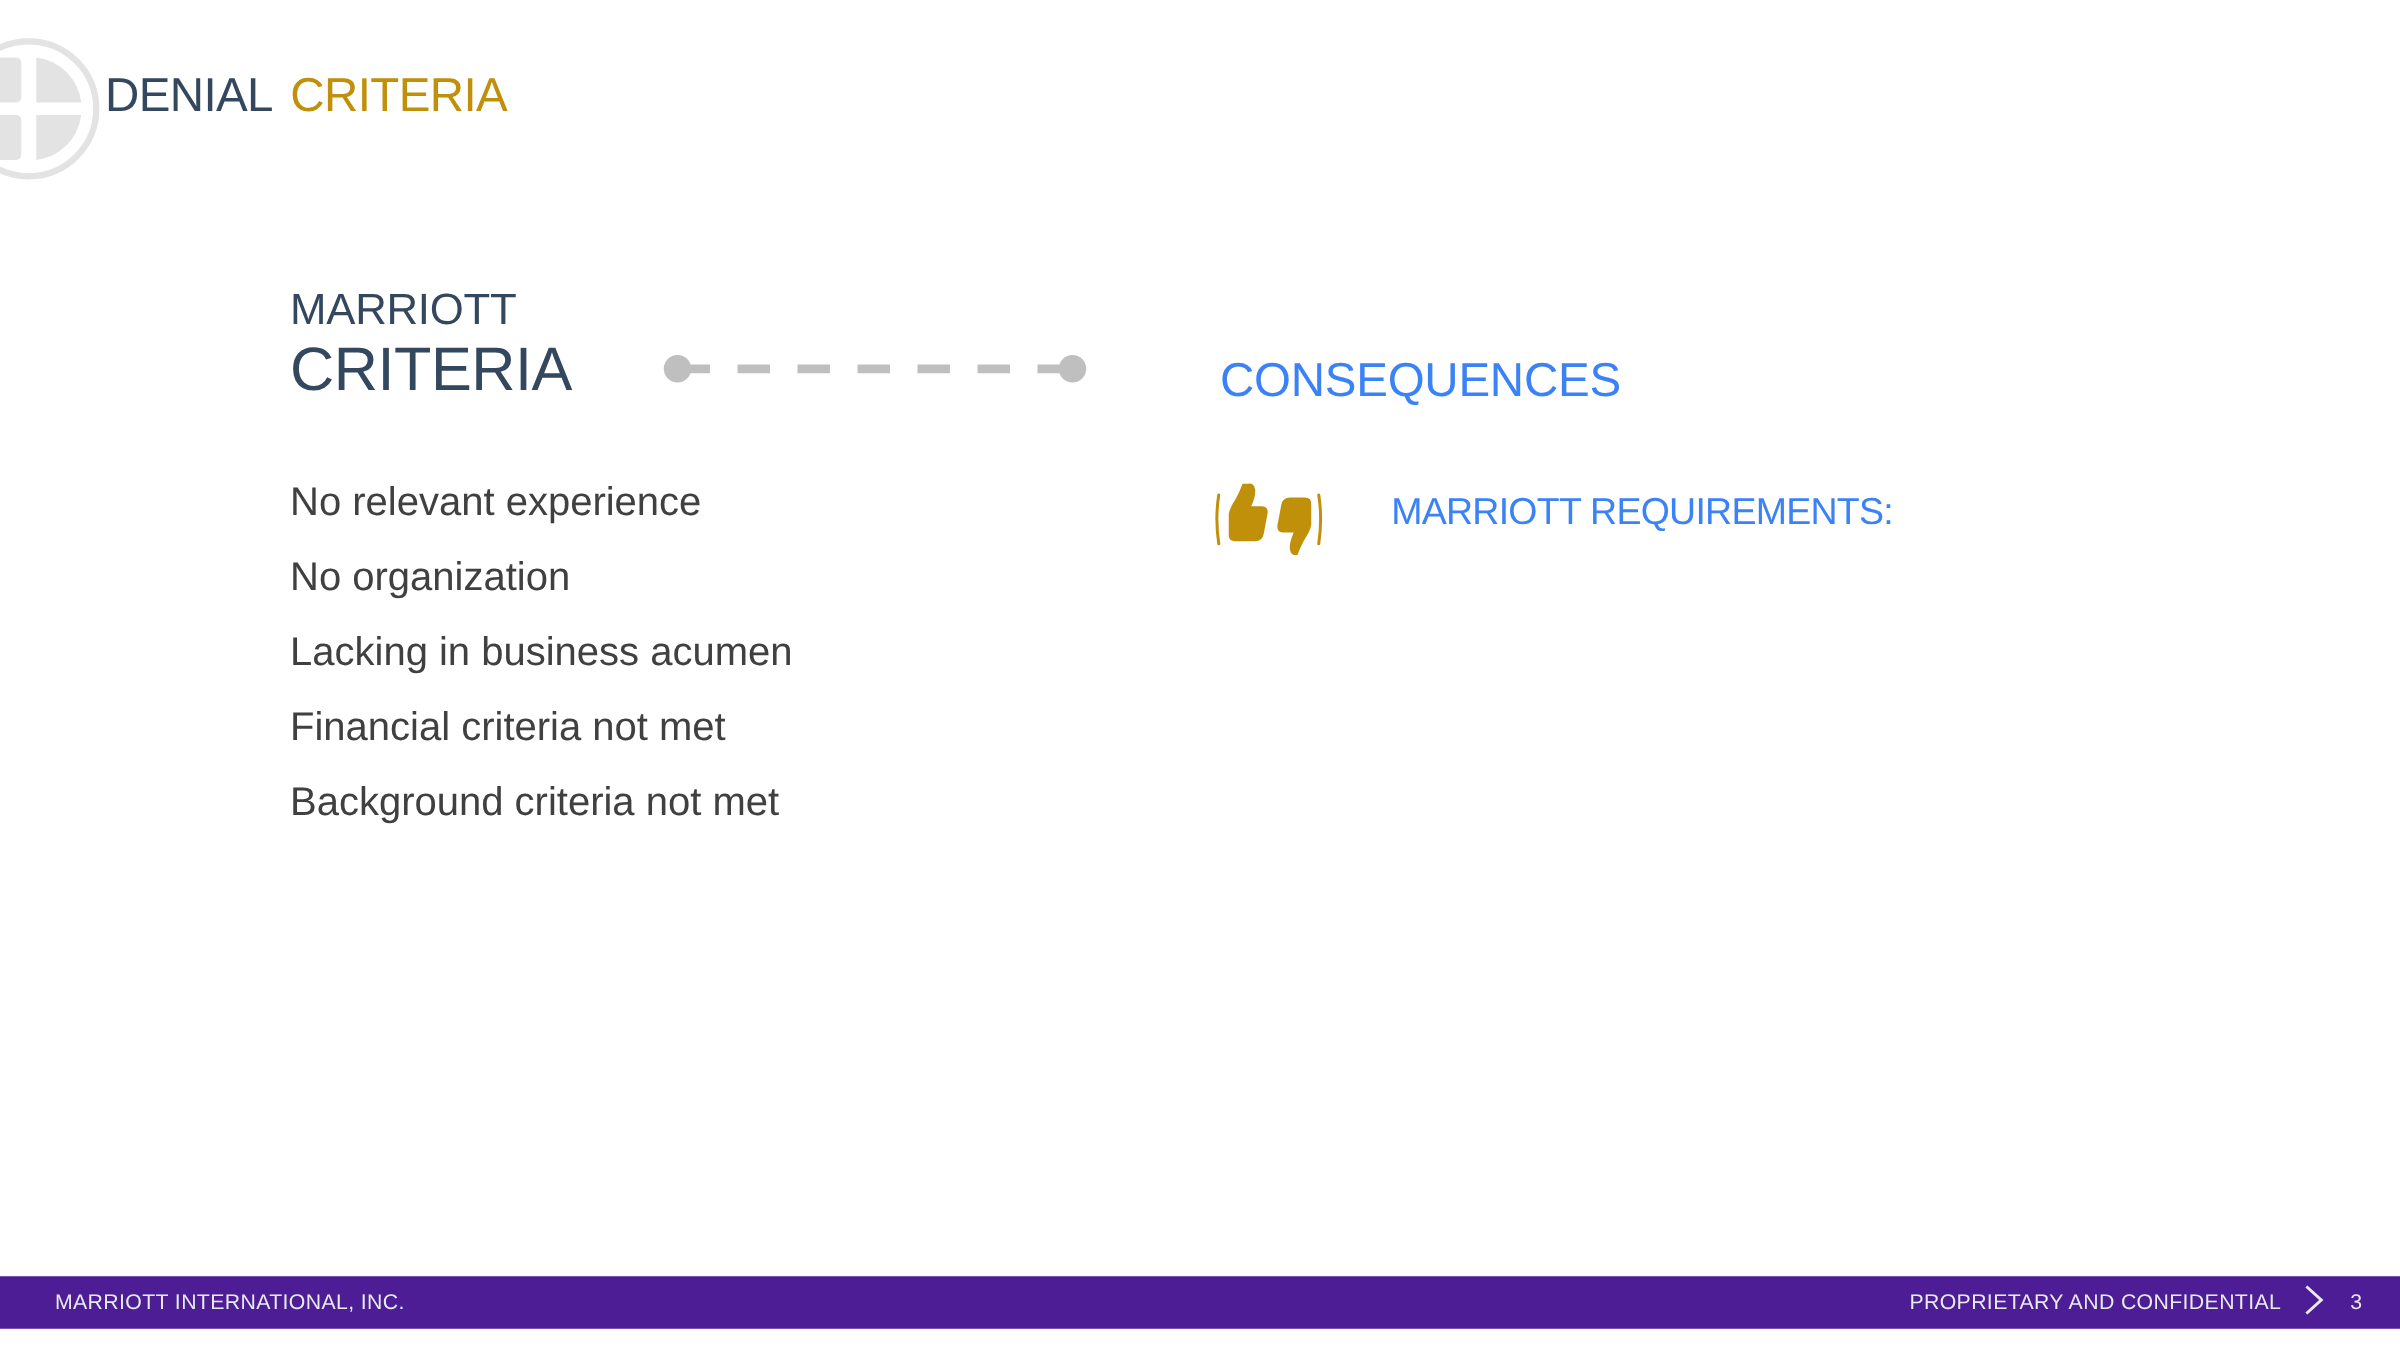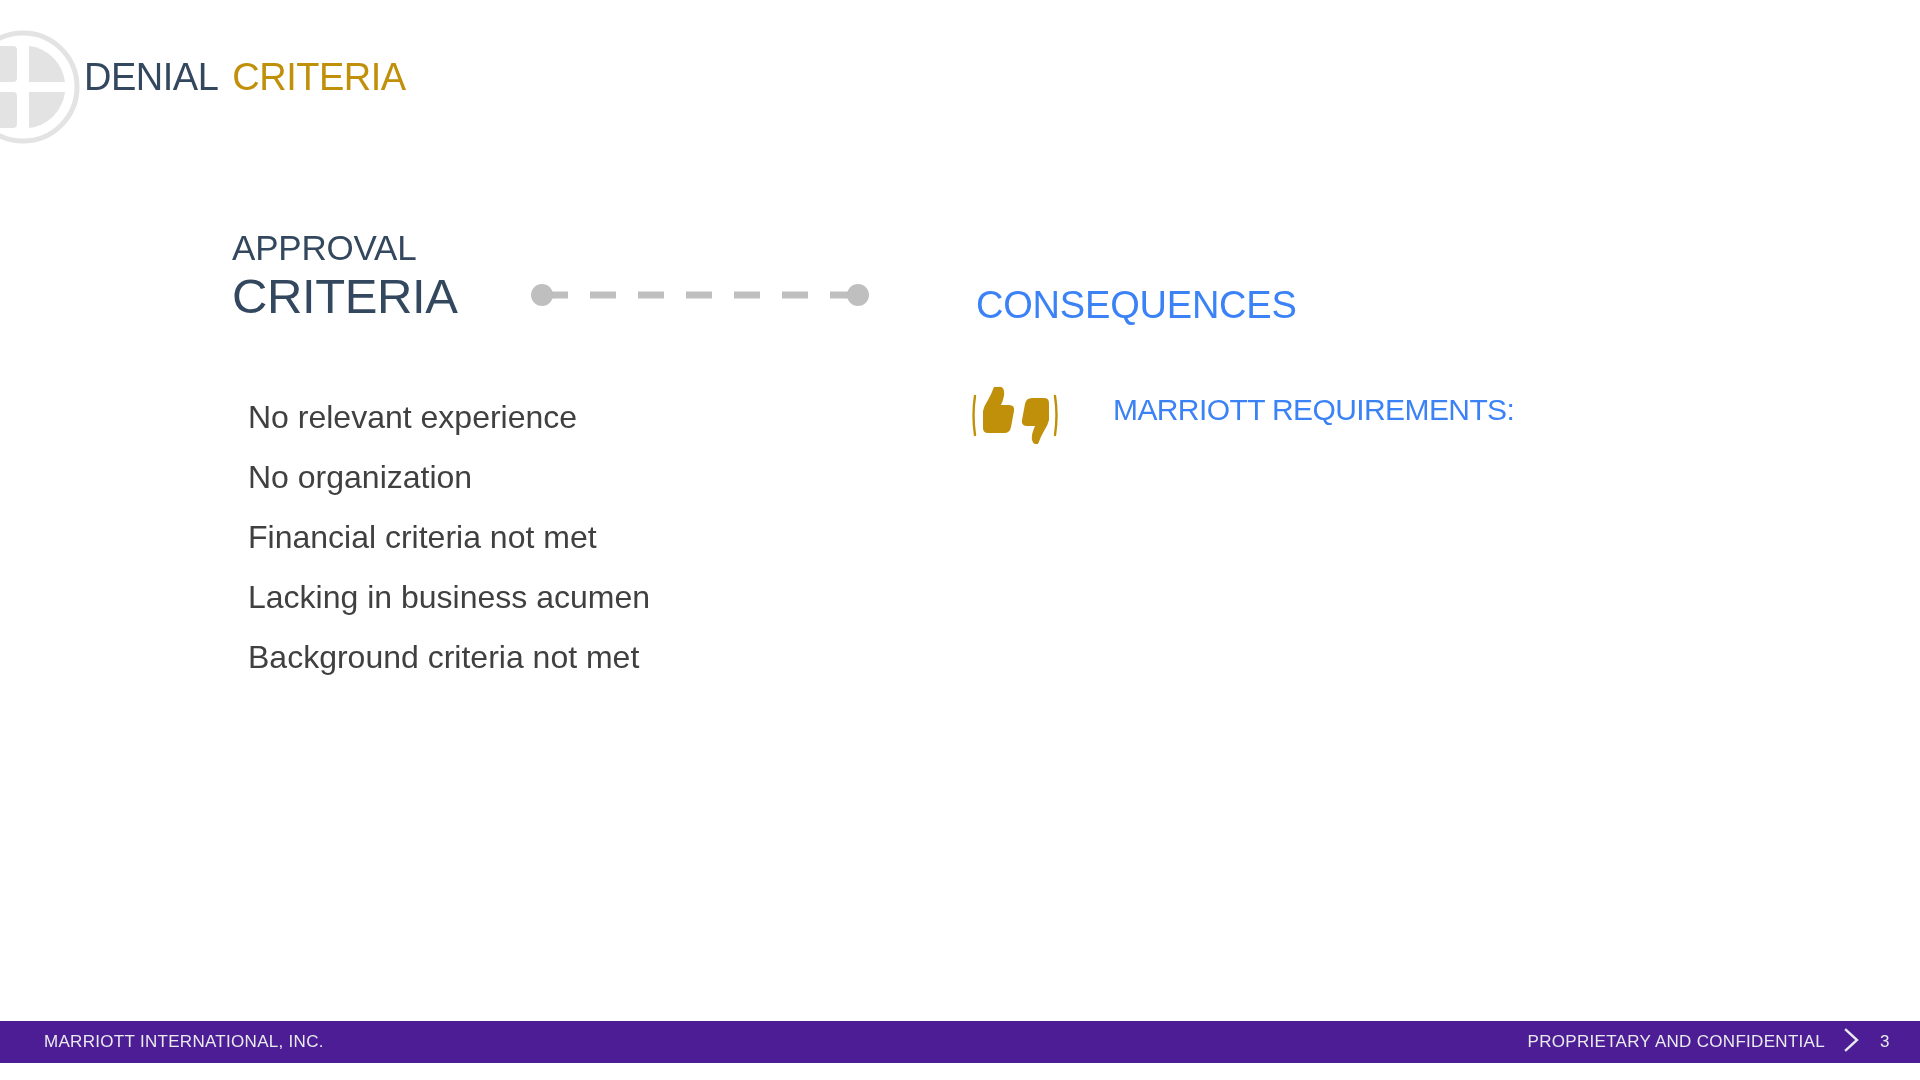--- a/index.html
+++ b/index.html
@@ -62,21 +62,21 @@
     line-height: 1.12;
     letter-spacing: -0.4px;
   }
 
   #criteria-list {
     position: absolute;
     left: 232px;
     top: 385px;
     width: 620px;
     list-style: none;
-    margin: 16px;
+    margin: 0;
     padding: 0;
   }
   #criteria-list li {
     font-size: 32px;
     color: #404040;
     line-height: 1.0;
     margin-bottom: 28px;
     white-space: nowrap;
   }
 
@@ -176,37 +176,37 @@
       <rect x="17" y="64" width="36" height="36" rx="4" fill="#e3e3e3"></rect>
       <path d="M65 64 L101 64 a41 41 0 0 1 -36 36 Z" fill="#e3e3e3"></path>
     </svg>
   </div>
 
   <div id="slide-title">
     <span class="t-main">DENIAL</span><span class="t-accent">CRITERIA</span>
   </div>
 
   <div id="approval-block">
-    <div class="eyebrow">APPROVAL</div>
+    <div class="eyebrow">MARRIOTT</div>
     <div class="headline">CRITERIA</div>
   </div>
 
   <div id="dashed-connector">
     <svg width="340" height="34" viewBox="0 0 340 34">
       <line x1="12" y1="17" x2="328" y2="17" stroke="#bfbfbf" stroke-width="7" stroke-dasharray="26 22" stroke-linecap="butt"></line>
       <circle cx="12" cy="17" r="11" fill="#bfbfbf"></circle>
       <circle cx="328" cy="17" r="11" fill="#bfbfbf"></circle>
     </svg>
   </div>
 
   <ul id="criteria-list">
     <li>No relevant experience</li>
     <li>No organization</li>
+    <li>Lacking in business acumen</li>
     <li>Financial criteria not met</li>
-    <li>Lacking in business acumen</li>
     <li>Background criteria not met</li>
   </ul>
 
   <div id="consequences-heading">CONSEQUENCES</div>
 
   <div id="thumbs-icon">
     <svg width="86" height="58" viewBox="0 0 86 58">
       <path d="M3 10 q-3 19 0 39" fill="none" stroke="#c0900a" stroke-width="2.4" stroke-linecap="round"></path>
       <path d="M83 10 q3 19 0 39" fill="none" stroke="#c0900a" stroke-width="2.4" stroke-linecap="round"></path>
       <path d="M22 1 q-3 8 -6 13 -4 6 -5 11 l0 17 q0 5 5 5 l16 0 q6 0 7 -6 l3 -16 q1 -6 -5 -6 l-8 0 q4 -9 3 -14 -1 -5 -6 -4 z" fill="#c0900a"></path>

